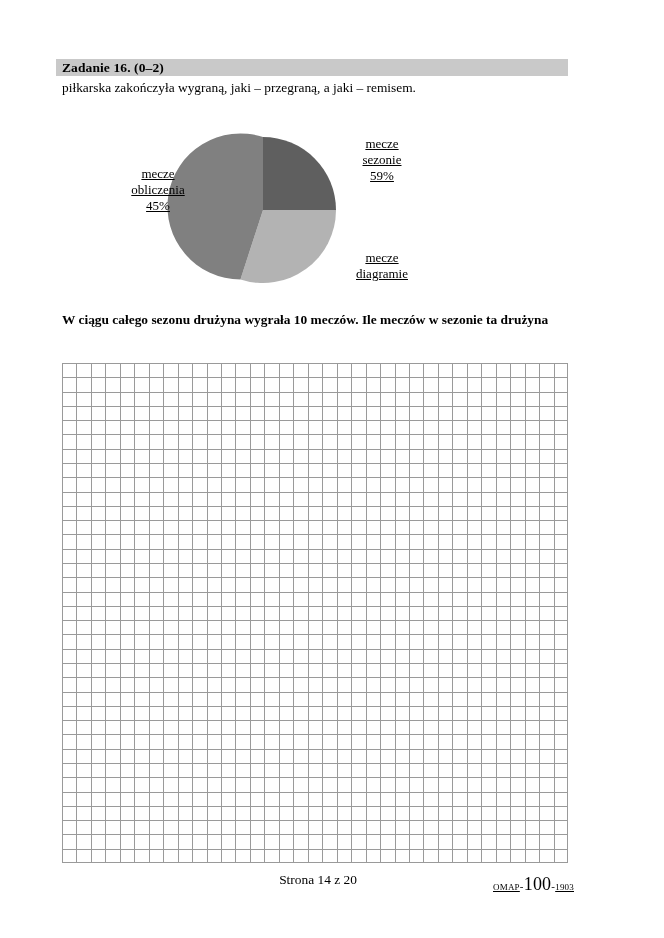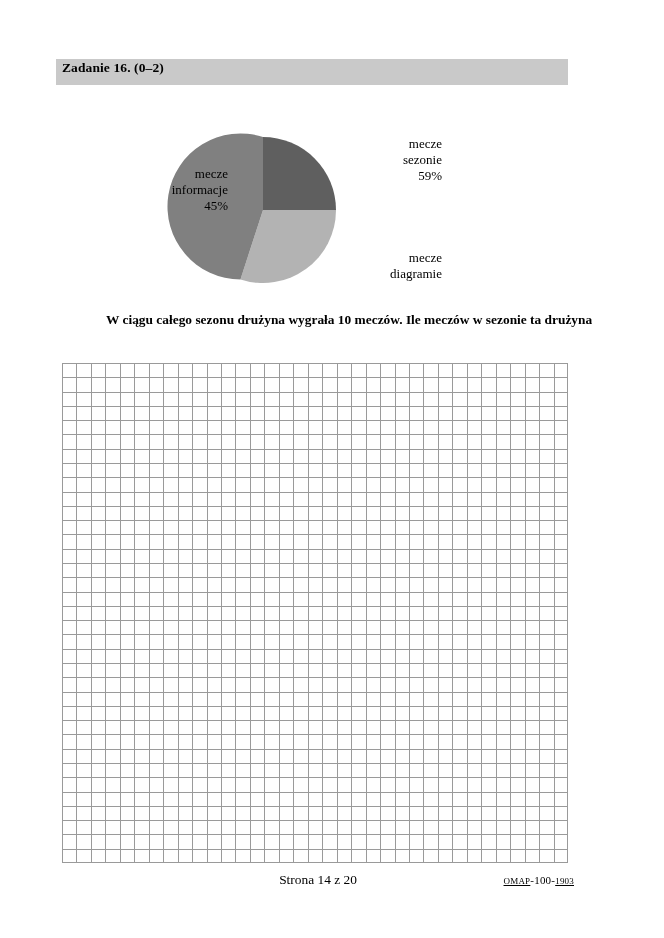--- a/index.html
+++ b/index.html
@@ -22,21 +22,21 @@
     height: 938px;
     background: #ffffff;
   }
 
   
   .task-header {
     position: absolute;
     left: 56px;
     top: 59px;
     width: 512px;
-    height: 26px;
+    height: 17px;
     background: #c9c9c9;
   }
   .task-header-label {
     position: absolute;
     left: 6px;
     top: 0px;
     font-size: 13.5px;
     font-weight: bold;
     line-height: 17px;
     letter-spacing: 0.1px;
@@ -68,22 +68,23 @@
   }
   .pie-svg {
     position: absolute;
     left: 0;
     top: 0;
   }
   .pie-label {
     position: absolute;
     font-size: 13px;
     line-height: 16px;
-    text-align: right;
-    white-space: nowrap;
+    text-align: center;
+    white-space: nowrap;
+    text-decoration: underline;
   }
   .pie-label span { display: block; }
 
   .label-wygrane {
     left: 262px;
     top: 8px;
     width: 120px;
   }
   .label-zremisowane {
     left: 28px;
@@ -98,21 +99,20 @@
 
   
   .prompt {
     position: absolute;
     left: 62px;
     top: 310px;
     width: 512px;
     font-size: 13.4px;
     font-weight: bold;
     line-height: 19px;
-    margin-left: 44px;
   }
   .prompt-line {
     display: block;
     white-space: nowrap;
   }
 
   
   .grid {
     position: absolute;
     left: 62px;
@@ -150,53 +150,54 @@
   }
   .footer-code {
     position: absolute;
     right: 0;
     top: 2px;
     font-size: 11px;
     letter-spacing: 0.2px;
     white-space: nowrap;
   }
   .footer-code .small { font-size: 9px; text-decoration: underline; }
-  .footer-code .mid { font-size: 11px; margin-top: 40px; }
+  .footer-code .mid { font-size: 18px; margin-top: 40px; }
 </style>
 </head>
 <body>
 
 <div class="page">
 
   <div class="task-header">
     <div class="task-header-label">Zadanie 16. (0–2)</div>
   </div>
 
   <div class="intro">
+    <span class="intro-line">piłkarska zakończyła wygraną, jaki – przegraną, a jaki – remisem.</span>
   </div>
 
   <div class="chart-block">
     <svg class="pie-svg" width="520" height="170" viewBox="0 0 520 170">
 
       <path d="M 203 82 L 203 9 A 73 73 0 0 1 276 82 Z" fill="#5f5f5f"></path>
 
       <path d="M 203 82 L 276 82 A 73 73 0 0 1 180.44 151.44 Z" fill="#b3b3b3"></path>
 
       <path d="M 203 82 L 180.44 151.44 A 73 73 0 1 1 203 9 Z" fill="#808080"></path>
     </svg>
 
     <div class="pie-label label-wygrane">
       <span>mecze</span>
       <span>sezonie</span>
       <span>59%</span>
     </div>
 
     <div class="pie-label label-zremisowane">
       <span>mecze</span>
-      <span>informacje</span>
+      <span>obliczenia</span>
       <span>45%</span>
     </div>
 
     <div class="pie-label label-przegrane">
       <span>mecze</span>
       <span>diagramie</span>
     </div>
   </div>
 
   <div class="prompt">

